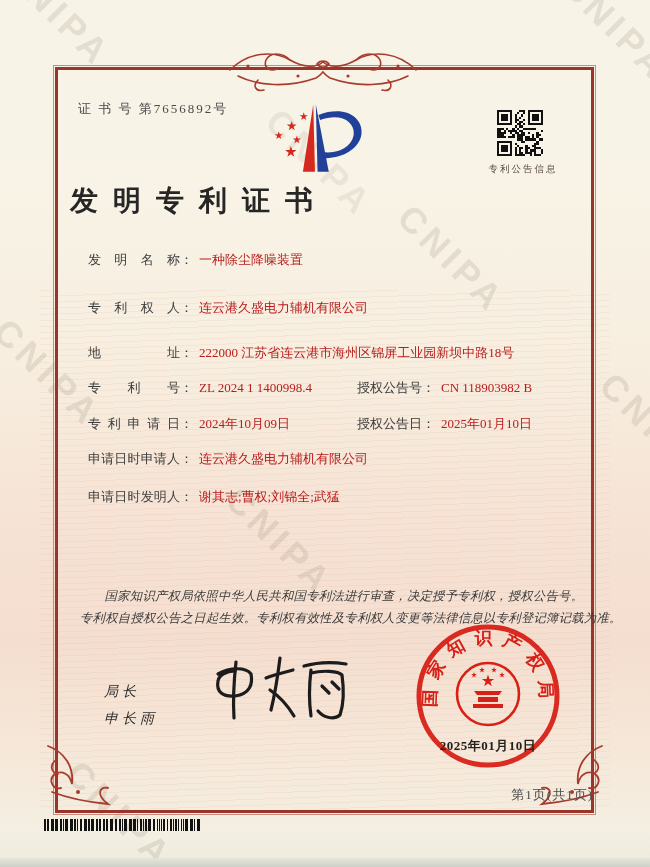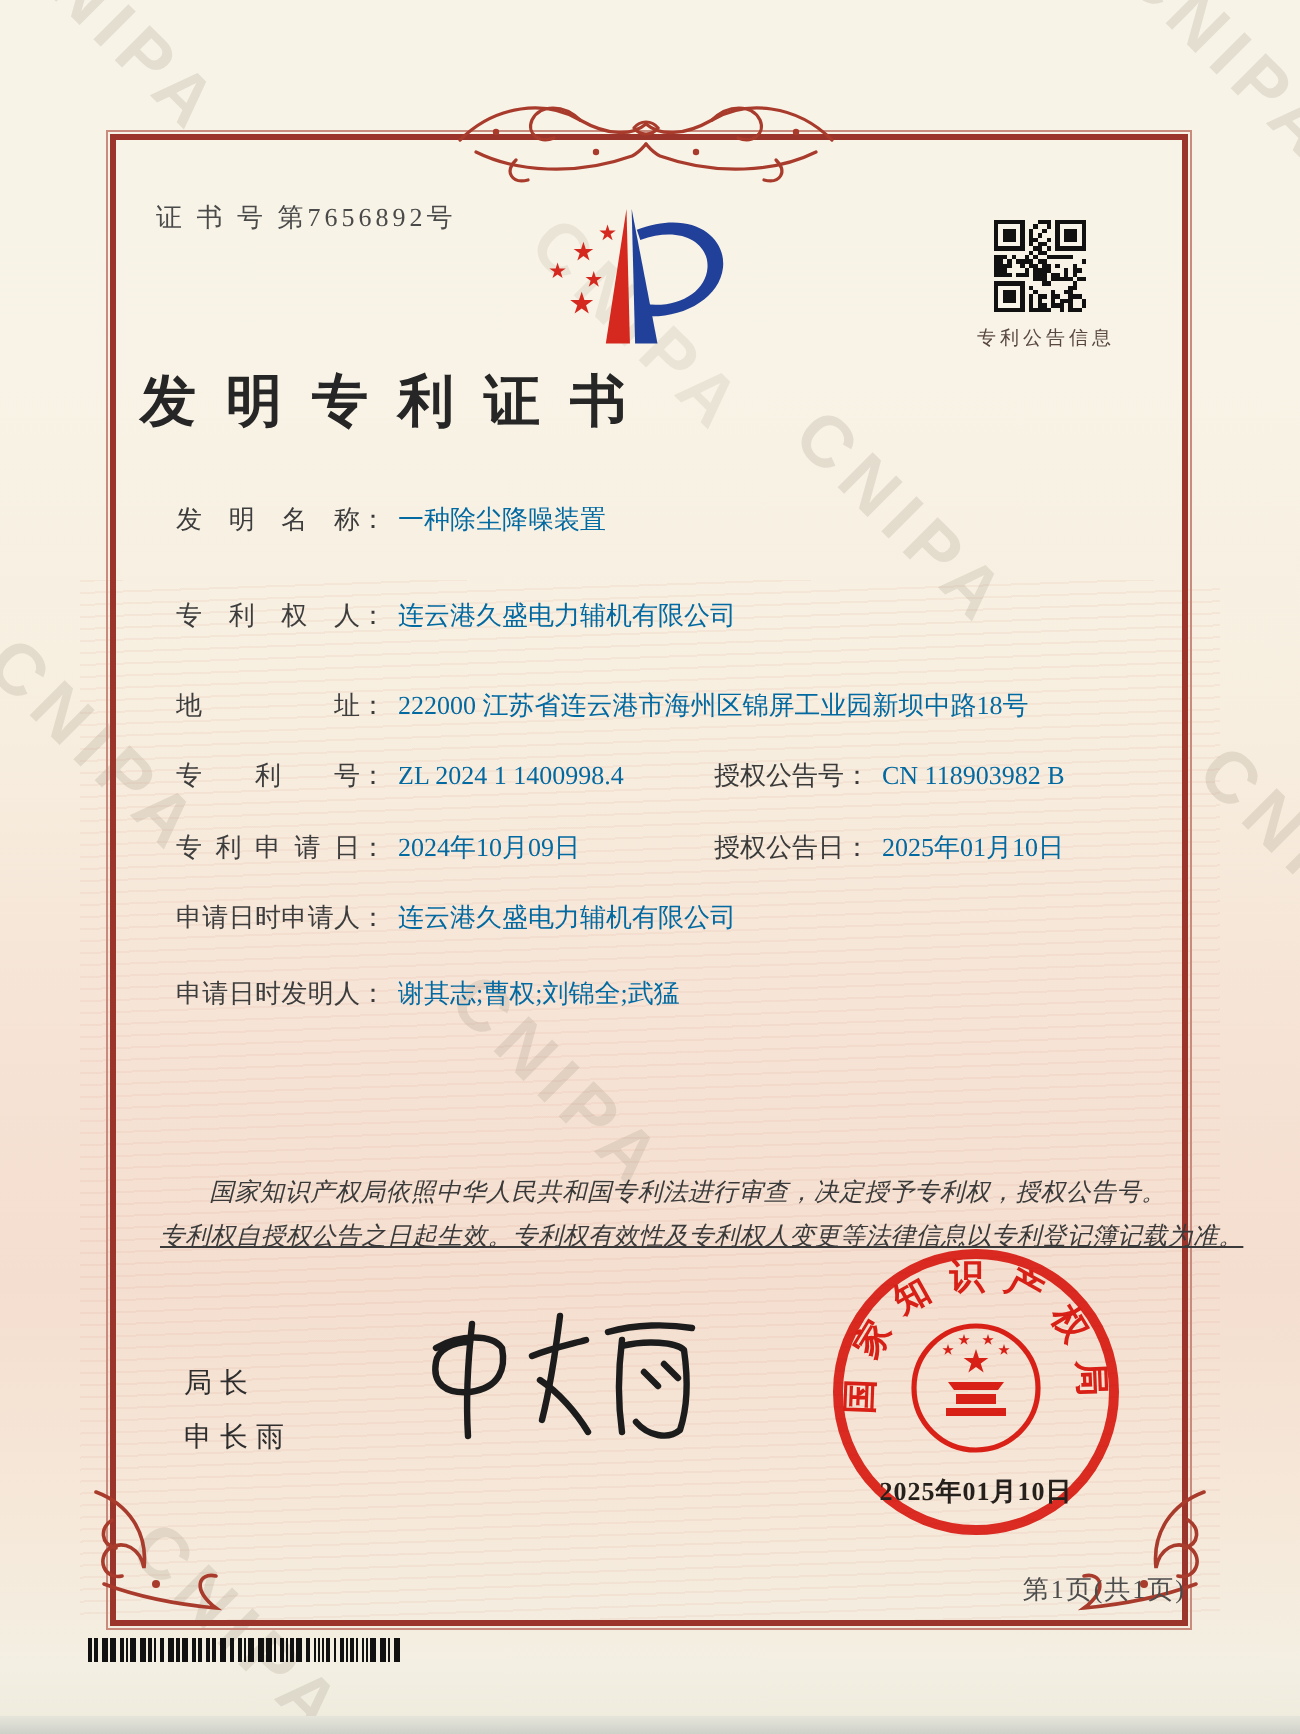--- a/index.html
+++ b/index.html
@@ -22,29 +22,29 @@
   .qr-wrap{position:absolute;left:497px;top:110px;}
   .qr-caption{position:absolute;left:468px;top:163px;width:110px;text-align:center;
     font-size:9.5px;letter-spacing:2px;color:#584640;}
   .title{position:absolute;left:55px;top:182px;width:538px;text-align:left;
     font-size:28px;font-weight:bold;letter-spacing:15px;text-indent:15px;color:#262626;}
   .fields{position:absolute;left:88px;top:251px;width:480px;font-size:13px;color:#3a3a3a;}
   .row{position:relative;height:18px;}
   .flabel{display:inline-block;width:92px;text-align:justify;text-align-last:justify;
     vertical-align:top;color:#3d3d3d;font-family:Liberation Mono, monospace;}
   .colon{margin-right:6px;}
-  .fvalue{color:#0369a1;text-align:center;}
+  .fvalue{color:#b91c1c;text-align:center;}
   .col2{position:absolute;left:269px;top:0;}
   .g30{margin-bottom:30px}.g27{margin-bottom:27px}.g17{margin-bottom:17px}
   .g19{margin-bottom:19px}.g18{margin-bottom:18px}.g20{margin-bottom:20px}
   .decl{position:absolute;left:80px;top:585px;width:500px;font-size:12.3px;
     line-height:22px;color:#3a3a3a;font-style:italic;letter-spacing:.3px;}
   .decl .l1{text-indent:2em;white-space:nowrap;}
-  .decl .l2{white-space:nowrap;text-decoration:underline;}
-  .officer{position:absolute;left:92px;top:683px;font-size:14px;color:#2e2e2e;letter-spacing:4px;}
+  .decl .l2{white-space:nowrap;}
+  .officer{position:absolute;left:104px;top:683px;font-size:14px;color:#2e2e2e;letter-spacing:4px;font-style:italic;}
   .officer div{margin-bottom:9px;}
   .signature{position:absolute;left:192px;top:648px;}
   .seal{position:absolute;left:408px;top:616px;mix-blend-mode:multiply;}
   .seal-date{position:absolute;left:408px;top:737px;width:160px;text-align:center;
     font-size:13px;font-weight:bold;color:#26201c;letter-spacing:.5px;z-index:3;}
   .footer{position:absolute;left:55px;top:786px;width:538px;text-align:right;
     font-size:13px;color:#4c4c4c;letter-spacing:1px;}
   .barcode{position:absolute;left:44px;top:819px;}
   .scan-strip{position:absolute;left:0;bottom:0;width:650px;height:9px;
     background:linear-gradient(#e6e5db,#ced1c8);}

